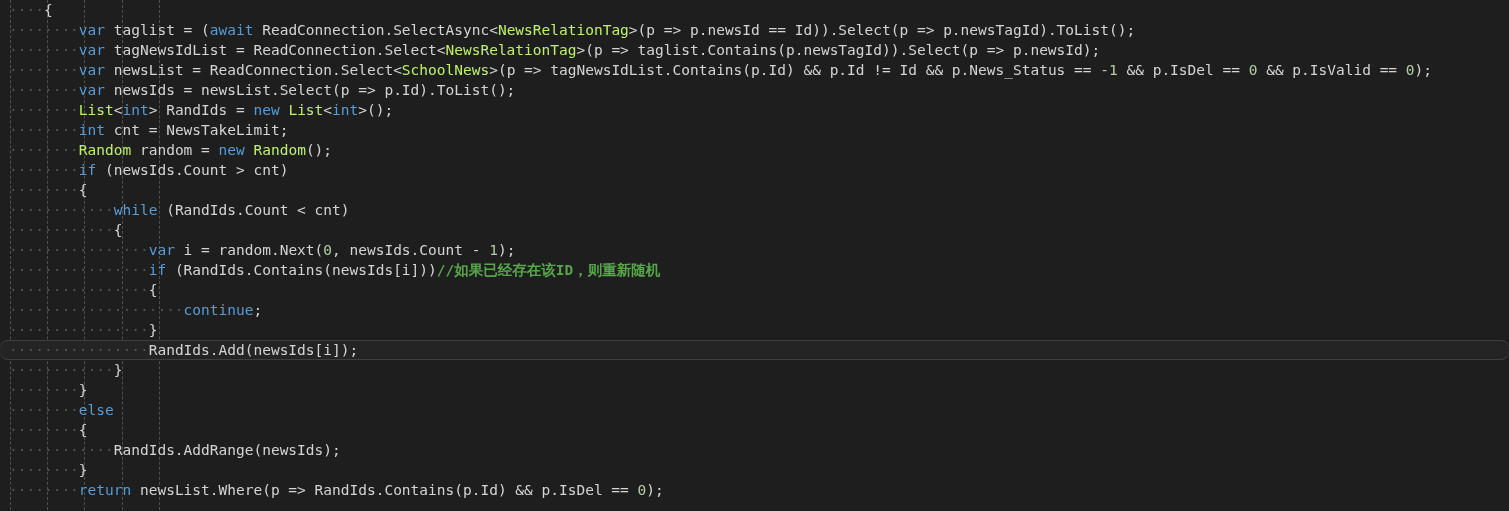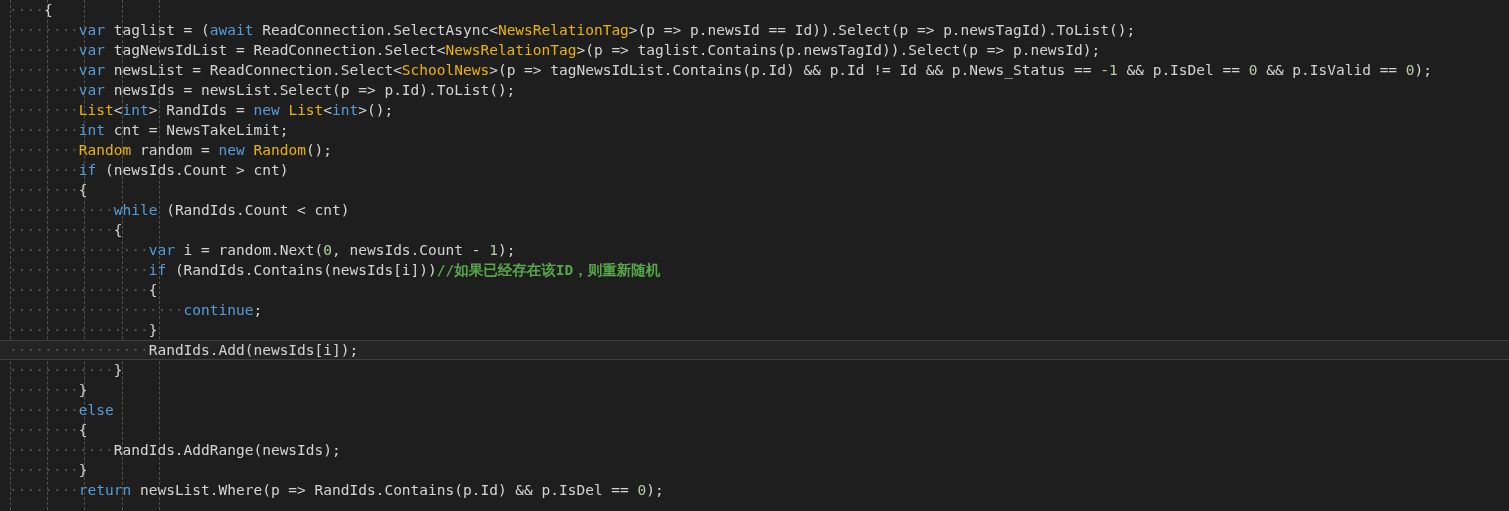--- a/index.html
+++ b/index.html
@@ -52,31 +52,32 @@
     position: relative;
     height: 20px;
     line-height: 20px;
     padding: 0;
     margin: 0;
     color: #d4d4d4;
   }
   .line.current {
     background: #242424;
     box-shadow: inset 0 1px 0 #3f3f3f, inset 0 -1px 0 #3f3f3f;
+    border-radius: 8px;
   }
   .line .code {
     position: absolute;
     left: 9px;
     top: 0;
     white-space: pre;
   }
 
   
   .kw   { color: #569cd6; }   
-  .type { color: #eab308; }   
+  .type { color: #bef264; }   
   .num  { color: #b5cea8; }   
   .cmt  { color: #57a64a; font-weight: bold; }   
   .pl   { color: #d4d4d4; }   
   .ws   { color: #4a5a4a; }   
 </style>
 </head>
 <body>
 
 <div id="editor">
   <div class="guides"><div class="guide" style="left: 10px; height: 520px;"></div><div class="guide" style="left: 47.24px; height: 520px;"></div><div class="guide" style="left: 84.48px; height: 520px;"></div><div class="guide" style="left: 121.72px; height: 520px;"></div><div class="guide" style="left: 158.96px; height: 520px;"></div></div>

